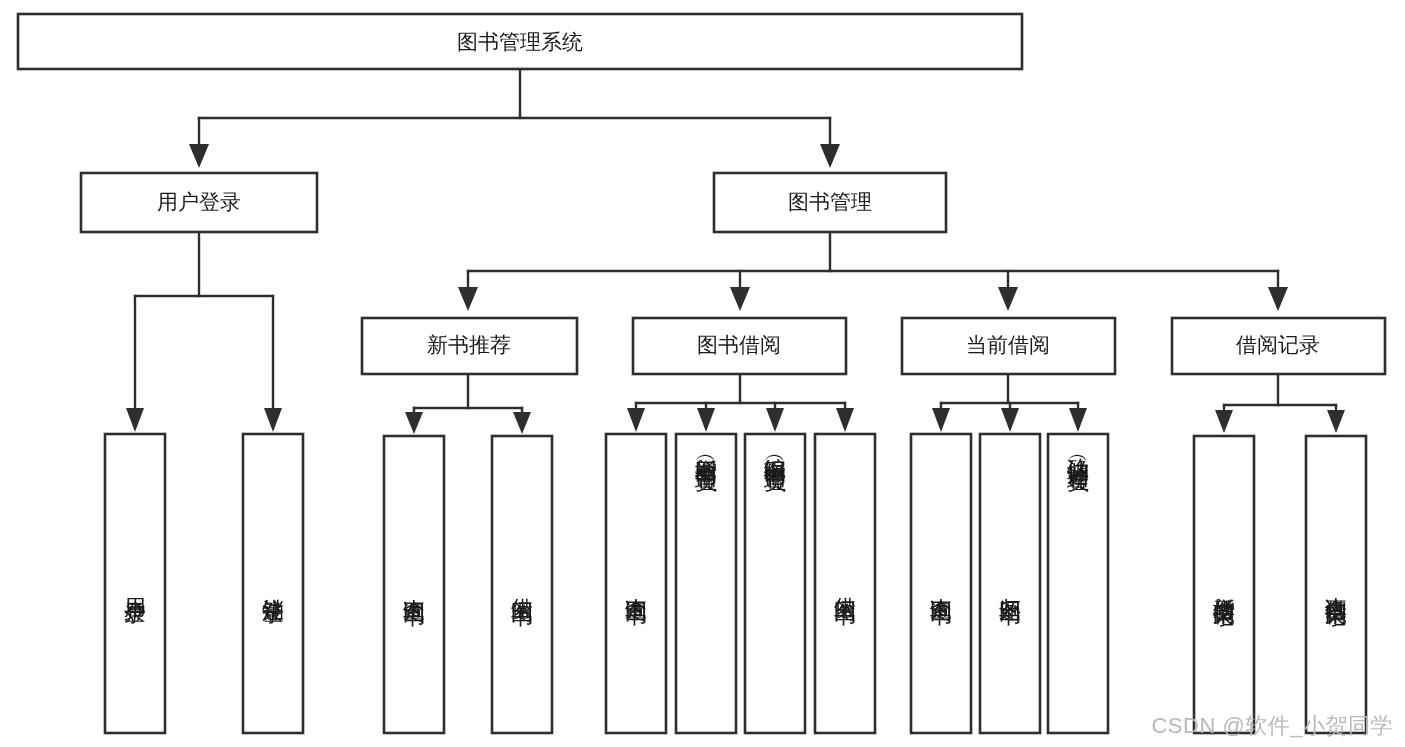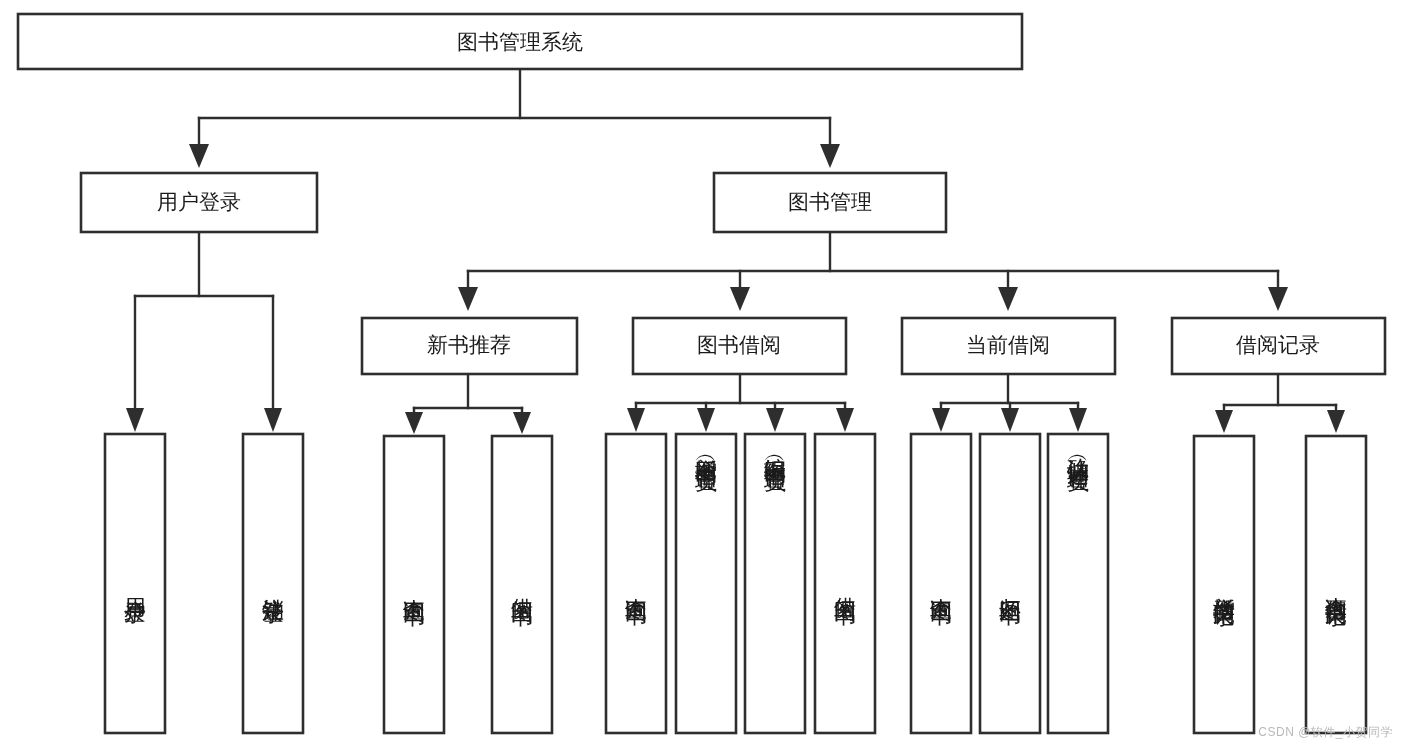--- a/index.html
+++ b/index.html
@@ -63,21 +63,21 @@
     line-height: 1.18;
     letter-spacing: 2px;
     color: #1b1b1b;
     white-space: nowrap;
   }
   .watermark {
     position: absolute;
     right: 12px;
     bottom: 6px;
     font-family: "Liberation Sans", "DejaVu Sans", sans-serif;
-    font-size: 12px;
+    font-size: 22px;
     color: #b9b9b9;
     white-space: nowrap;
     letter-spacing: 0.5px;
   }
 </style>
 </head>
 <body>
 
 <div id="diagram-root">
 

